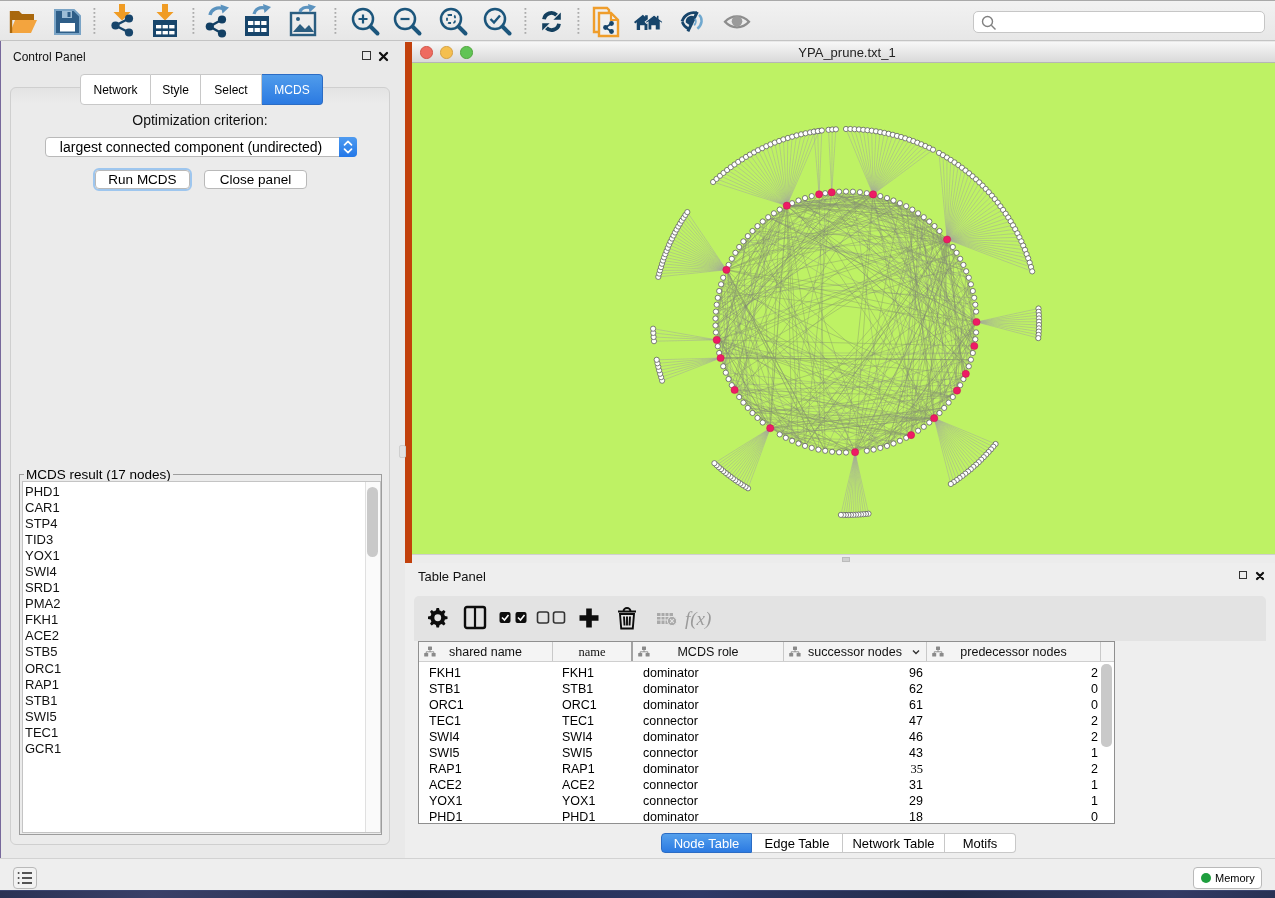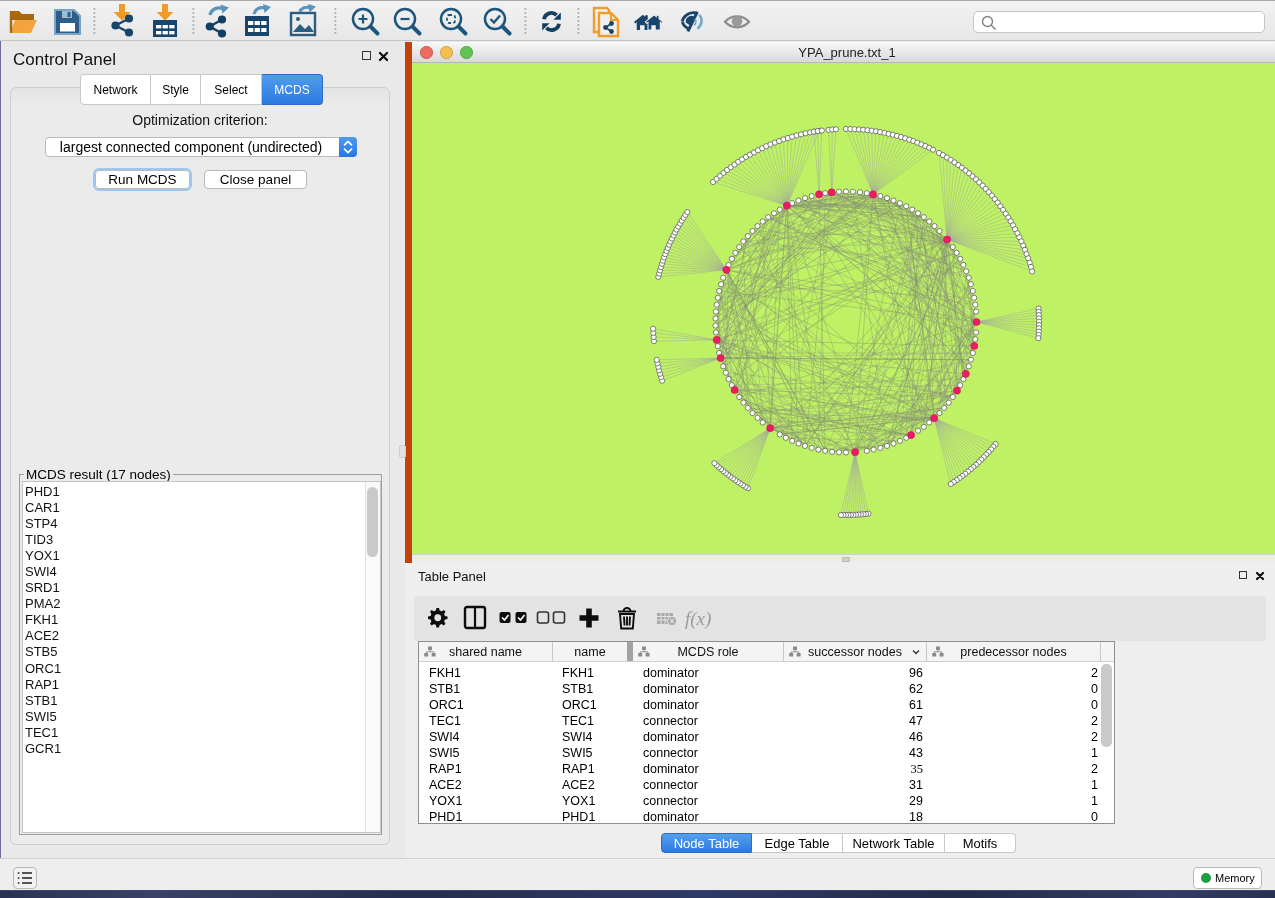--- a/index.html
+++ b/index.html
@@ -191,21 +191,21 @@
   </svg>
   <div class="abs" style="left:973px;top:10px;width:292px;height:22px;background:#fff;border:1px solid #c6c6c6;border-radius:5px;">
     <svg width="18" height="18" style="position:absolute;left:6px;top:2px" viewBox="0 0 18 18" fill="none" stroke="#808080" stroke-width="1.4">
       <circle cx="7.5" cy="7.5" r="5"></circle>
         <path d="M11.3 11.3 L15.5 15.5"></path>
     </svg>
   </div>
 </div>
 
 <div class="abs" style="left:0;top:41px;width:1px;height:849px;background:#77689b;"></div>
-<div class="abs" style="left:13px;top:50px;font-size:17px;color:#111;">Control Panel</div>
+<div class="abs" style="left:13px;top:50px;font-size:12px;color:#111;">Control Panel</div>
 <div class="abs" style="left:362px;top:51px;width:9px;height:9px;border:1.5px solid #333;"></div>
 <svg class="abs" style="left:378px;top:51px" width="11" height="11" viewBox="0 0 11 11" stroke="#111" stroke-width="2.3" stroke-linecap="round">
     <path d="M2 2 L9 9 M9 2 L2 9"></path>
   </svg>
 
 <div class="abs" style="left:10px;top:87px;width:380px;height:758px;background:linear-gradient(#e3e3e3,#ebebeb 16px);border:1px solid #cfcfcf;border-radius:6px;"></div>
 
 <div class="abs" style="left:80px;top:74px;height:31px;display:flex;font-size:12px;">
   <div style="width:71px;background:#fff;border:1px solid #c8c8c8;border-radius:4px 0 0 4px;display:flex;align-items:center;justify-content:center;">Network</div>
   <div style="width:50px;background:#fff;border:1px solid #c8c8c8;border-left:none;display:flex;align-items:center;justify-content:center;">Style</div>
@@ -1165,21 +1165,21 @@
           <svg width="12" height="12" viewBox="0 0 12 12" style="position:absolute;left:5px;top:4px;">
             <g fill="#8a8a8a">
               <rect x="4" y="0.5" width="4" height="3.4" rx="0.5"></rect>
               <rect x="0.2" y="7" width="4" height="3.4" rx="0.5"></rect>
               <rect x="7.6" y="7" width="4" height="3.4" rx="0.5"></rect>
               <path d="M6 4 v2 M2.2 7 v-1.2 h7.6 V7" stroke="#8a8a8a" stroke-width="0.9" fill="none"></path>
             </g>
           </svg>
           <div style="position:absolute;left:0;top:3px;width:100%;text-align:center;">shared name</div>
         </div>
-      <div style="width:80px;height:100%;position:relative;border-right:6px solid #a3a3a3;">
+      <div style="width:80px;height:100%;position:relative;border-right:2px solid #a3a3a3;font-family:Liberation Serif, serif;">
           <div style="position:absolute;left:0;top:3px;width:100%;text-align:center;">name</div>
         </div>
       <div style="width:151px;height:100%;position:relative;border-right:1px solid #c9c9c9;">
           <svg width="12" height="12" viewBox="0 0 12 12" style="position:absolute;left:5px;top:4px;">
             <g fill="#8a8a8a">
               <rect x="4" y="0.5" width="4" height="3.4" rx="0.5"></rect>
               <rect x="0.2" y="7" width="4" height="3.4" rx="0.5"></rect>
               <rect x="7.6" y="7" width="4" height="3.4" rx="0.5"></rect>
               <path d="M6 4 v2 M2.2 7 v-1.2 h7.6 V7" stroke="#8a8a8a" stroke-width="0.9" fill="none"></path>
             </g>

